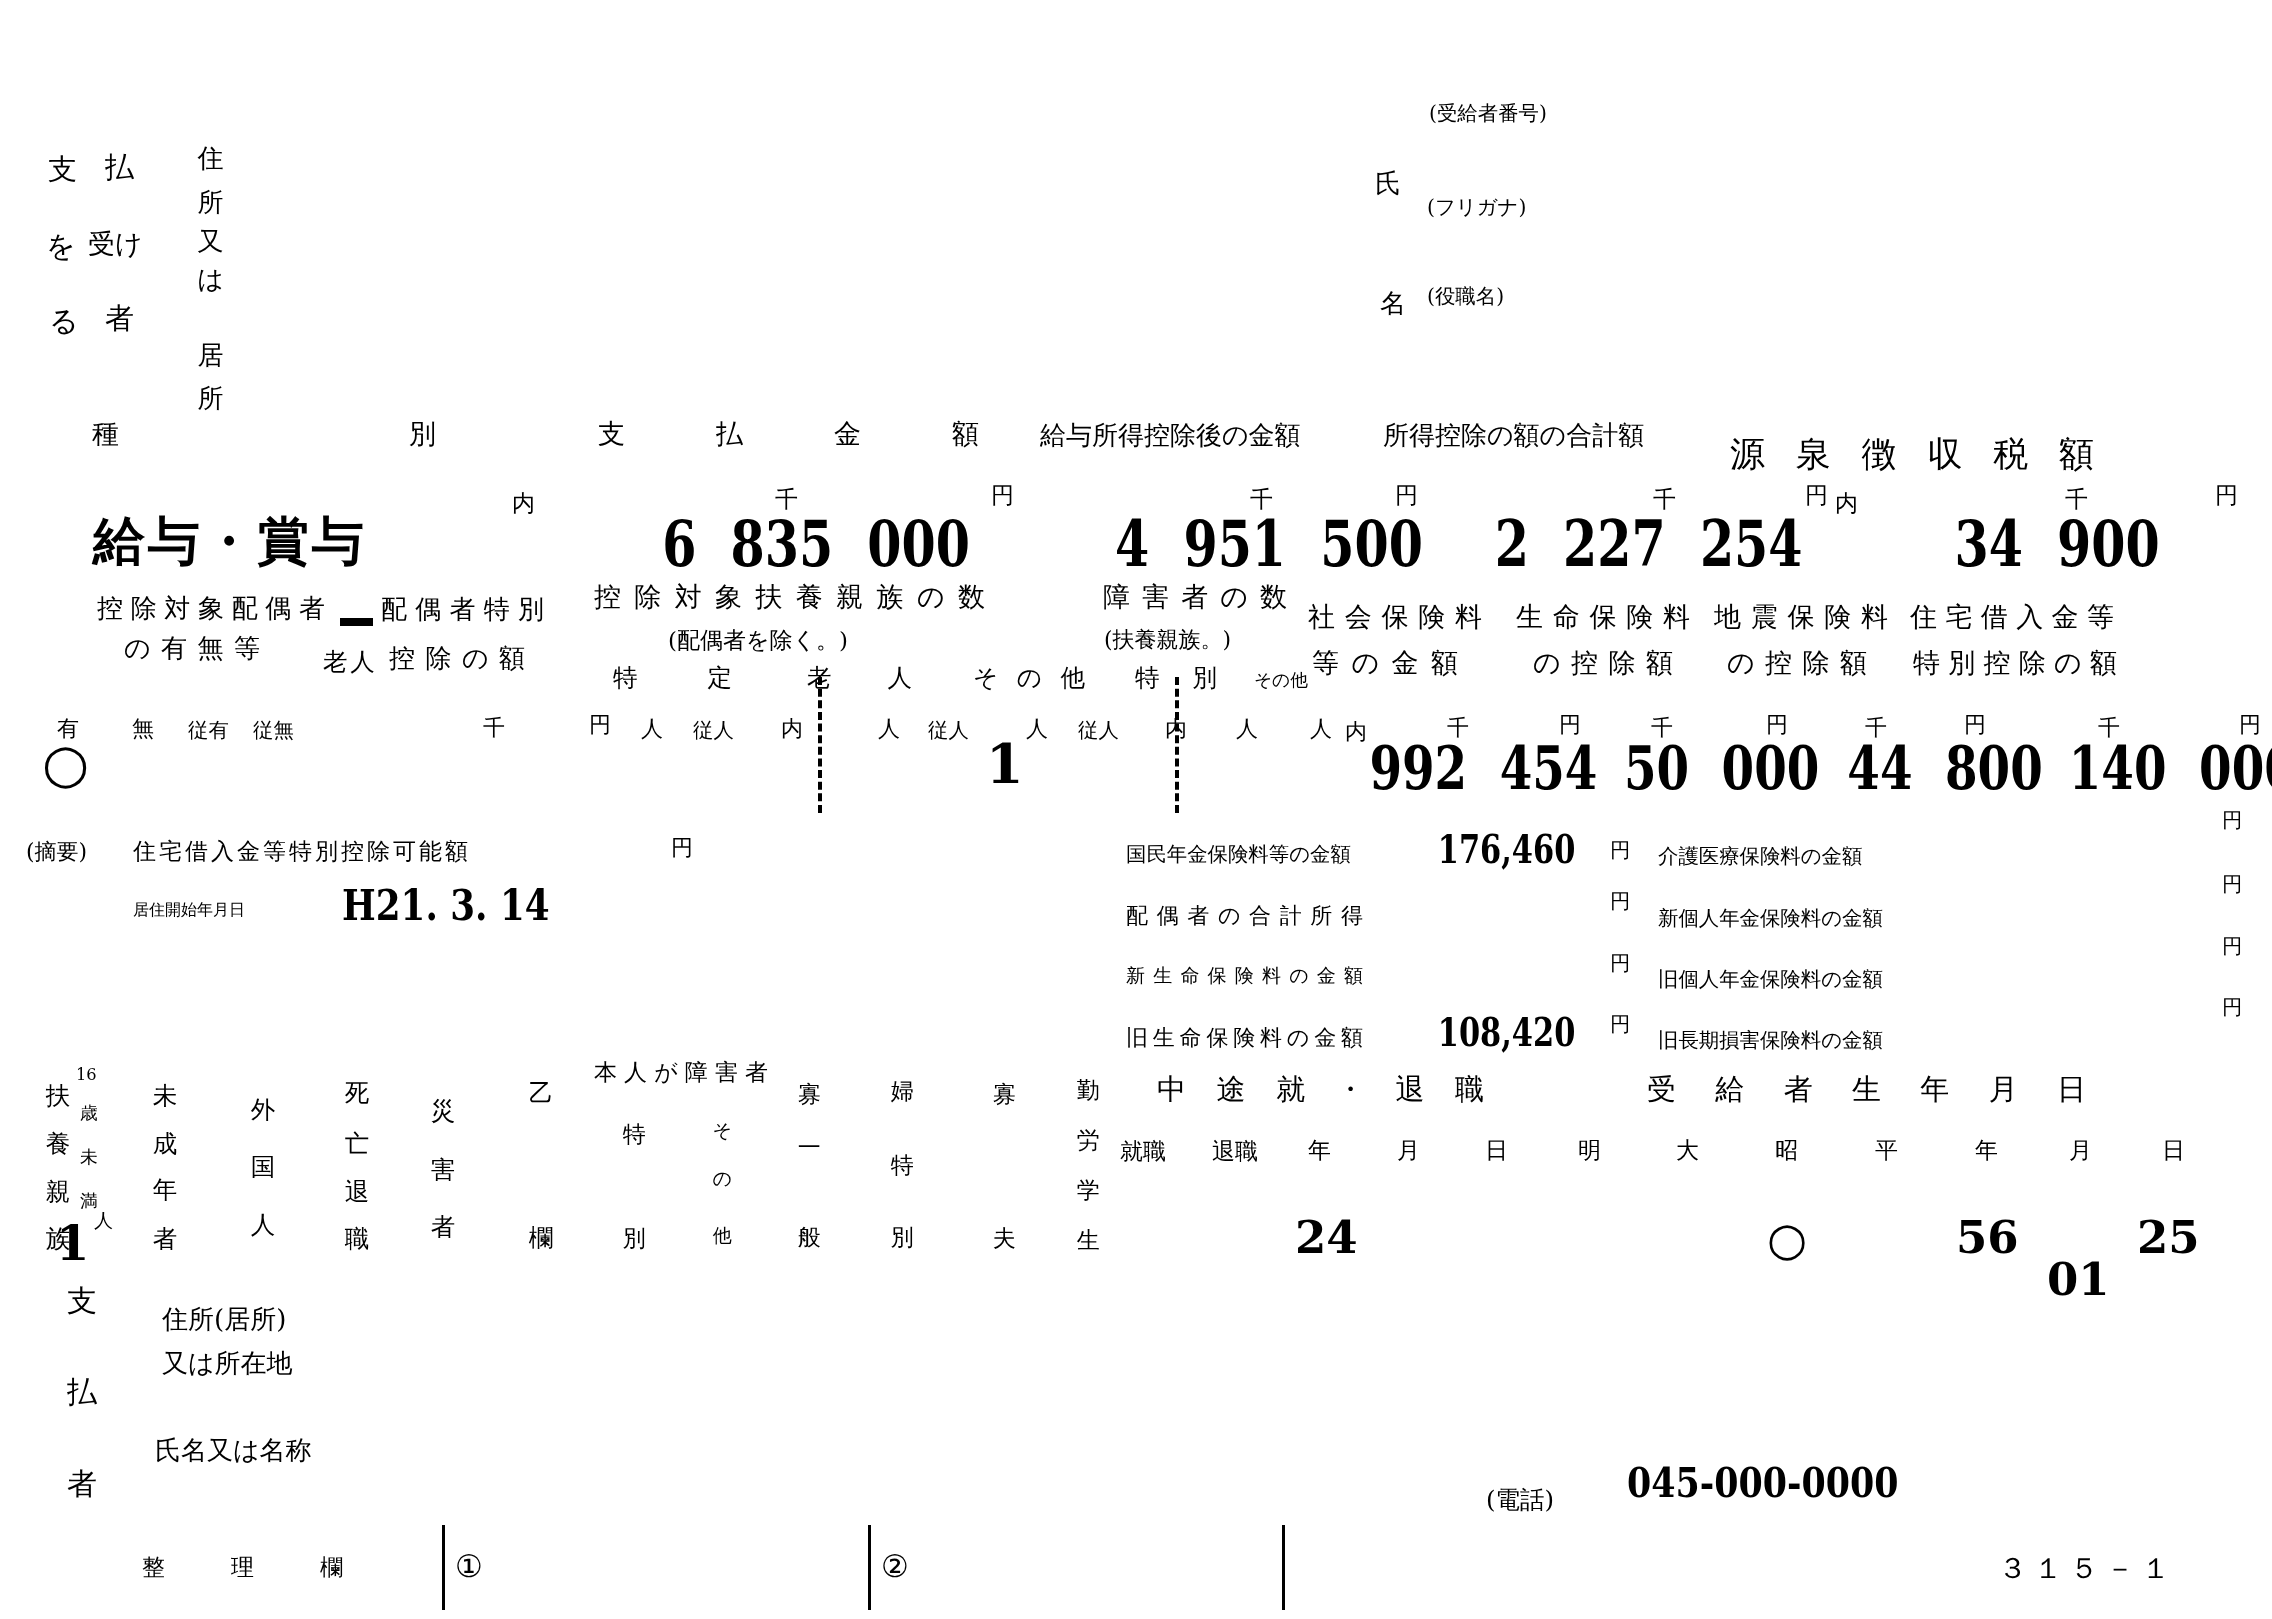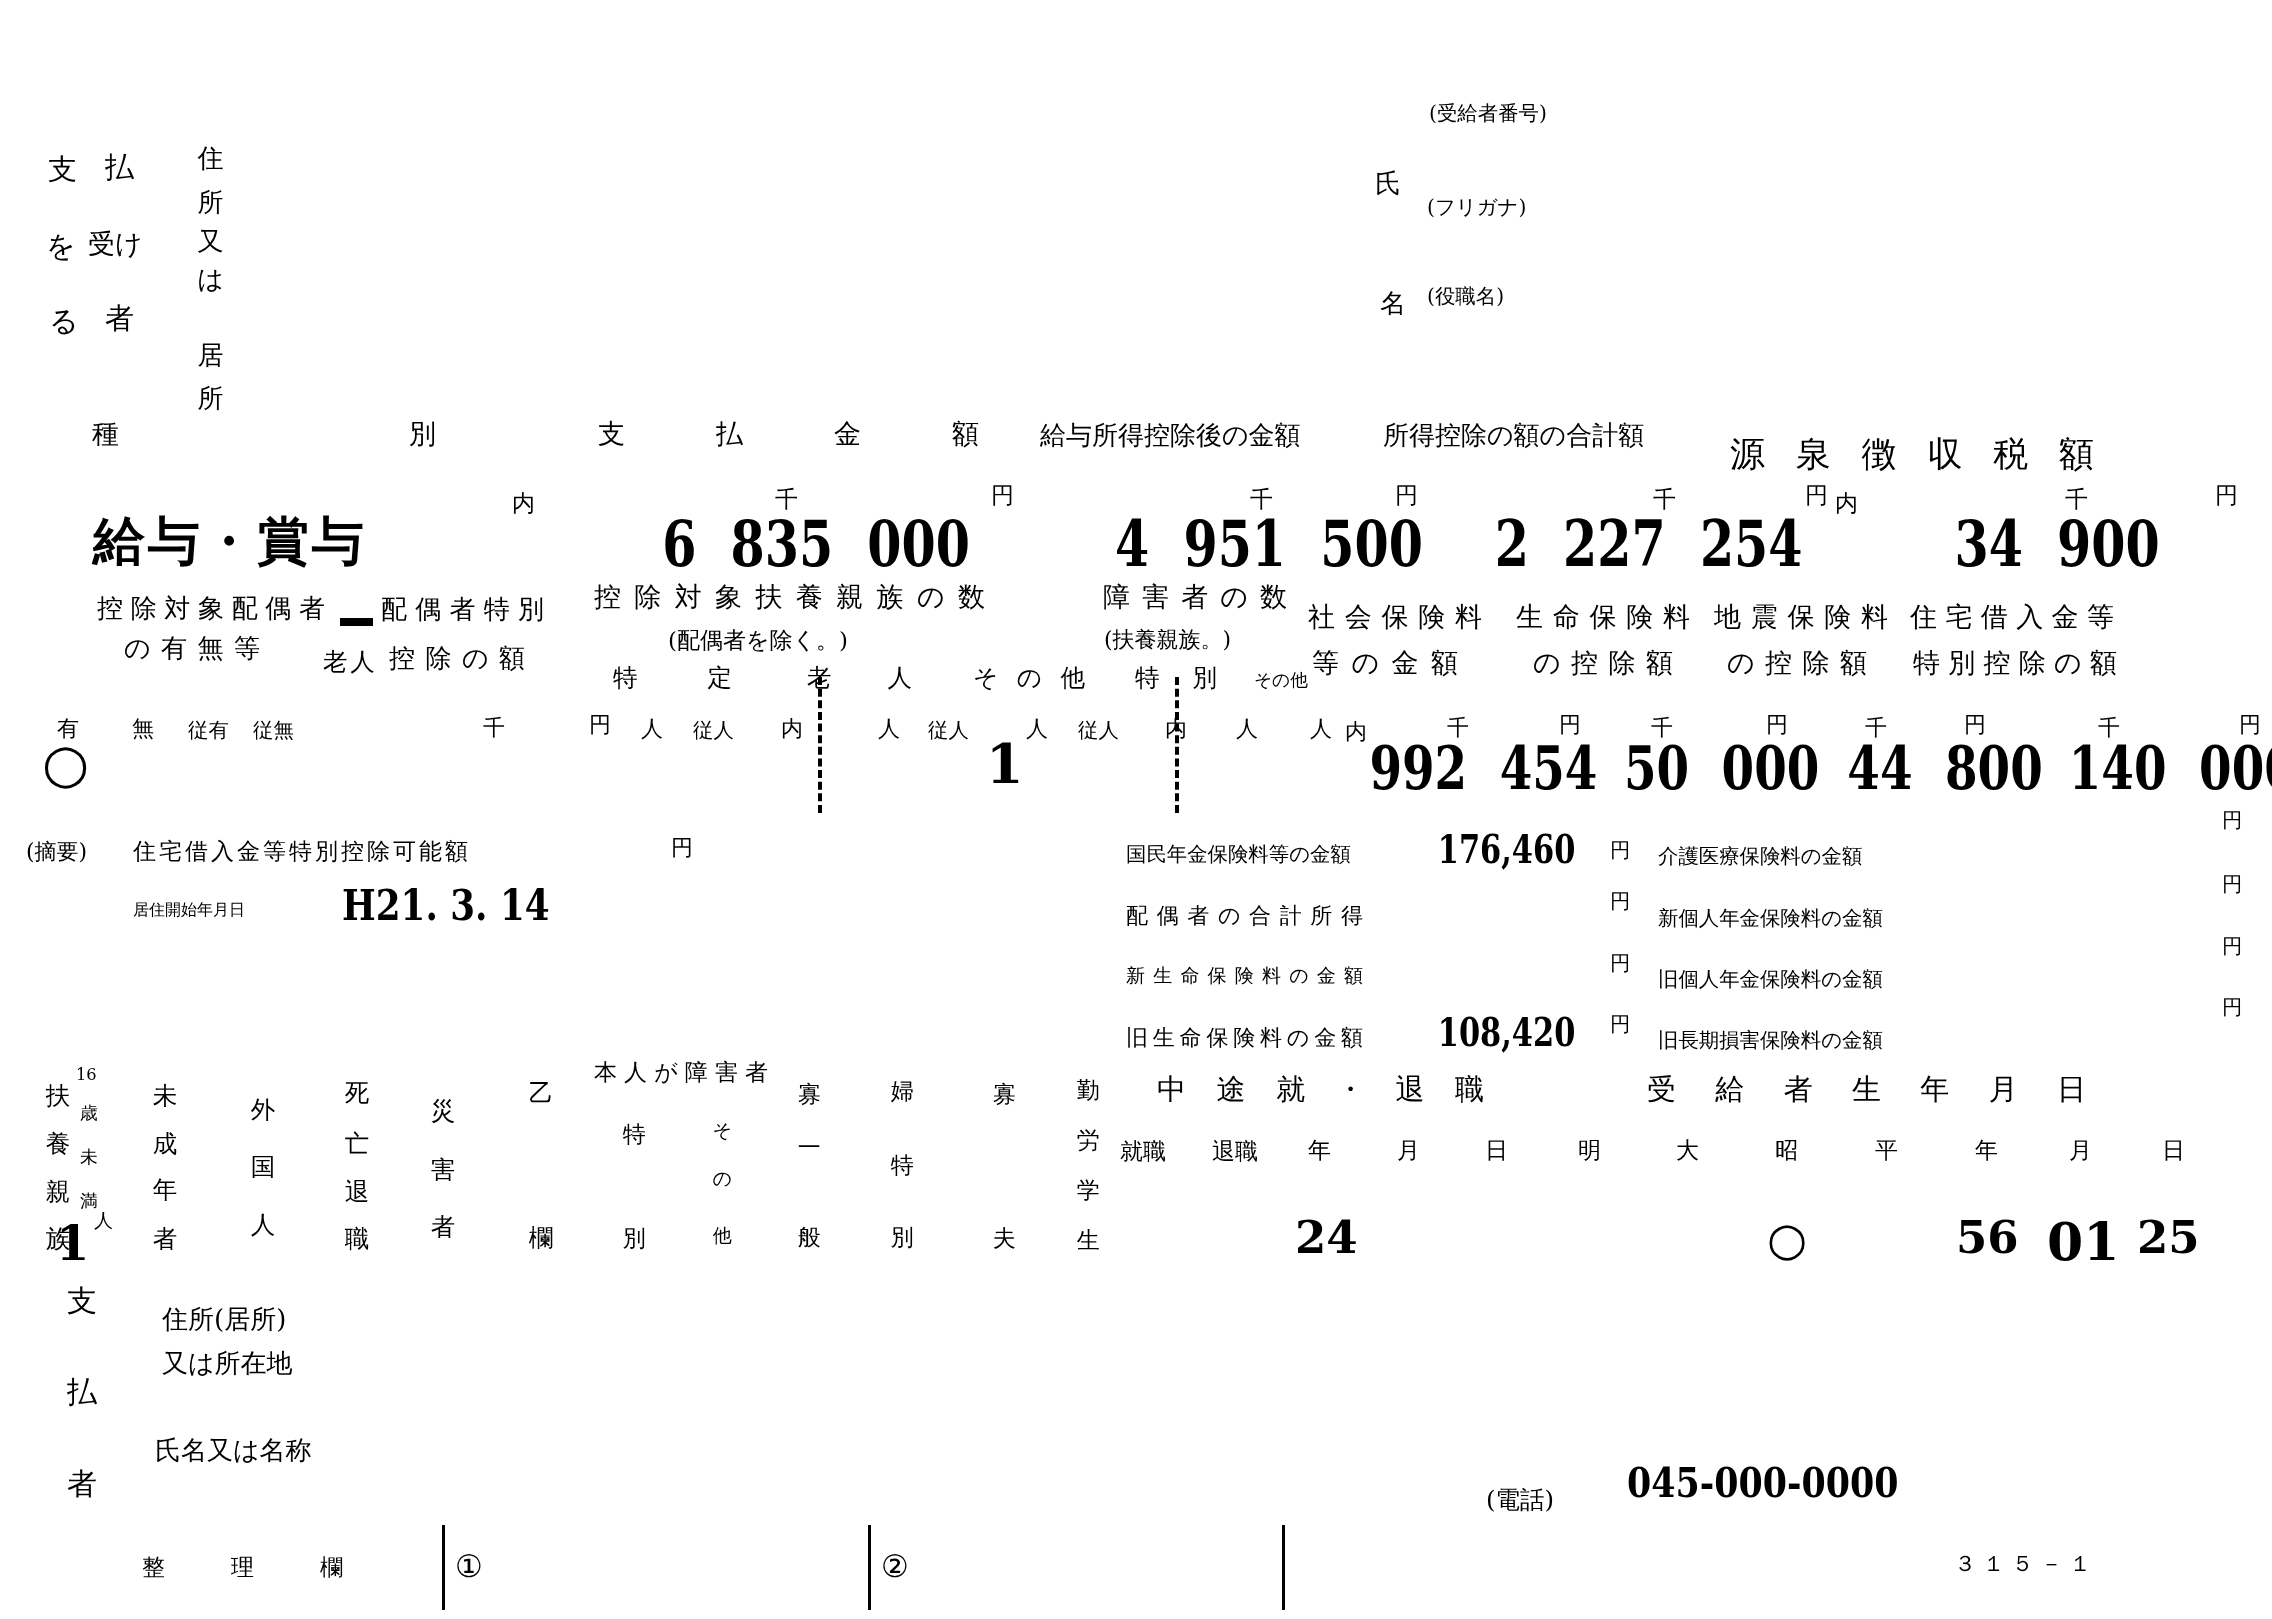--- a/index.html
+++ b/index.html
@@ -178,34 +178,34 @@
   <div class="t j" style="left:1647px;top:1073px;width:439px;font-size:29px">受給者生年月日</div>
   <div class="t" style="left:1578px;top:1138px;font-size:23px">明</div>
   <div class="t" style="left:1676px;top:1138px;font-size:23px">大</div>
   <div class="t" style="left:1775px;top:1138px;font-size:23px">昭</div>
   <div class="t" style="left:1875px;top:1138px;font-size:23px">平</div>
   <div class="t" style="left:1975px;top:1138px;font-size:23px">年</div>
   <div class="t" style="left:2069px;top:1138px;font-size:23px">月</div>
   <div class="t" style="left:2162px;top:1138px;font-size:23px">日</div>
   <div class="t" style="left:1767px;top:1214px;font-size:46px">○</div>
   <div class="t b" style="left:1956px;top:1213px;font-size:45px">56</div>
-  <div class="t b" style="left:2047px;top:1213px;font-size:52px">01</div>
+  <div class="t b" style="left:2047px;top:1255px;font-size:45px">01</div>
   <div class="t b" style="left:2137px;top:1213px;font-size:45px">25</div>
 
   <div class="t" style="left:67px;top:1284px;font-size:30px">支</div>
   <div class="t" style="left:67px;top:1375px;font-size:30px">払</div>
   <div class="t" style="left:67px;top:1467px;font-size:30px">者</div>
   <div class="t" style="left:162px;top:1305px;font-size:26px">住所(居所)</div>
   <div class="t" style="left:162px;top:1349px;font-size:26px">又は所在地</div>
   <div class="t" style="left:155px;top:1436px;font-size:26px">氏名又は名称</div>
   <div class="t" style="left:1486px;top:1486px;font-size:24.5px">(電話)</div>
   <div class="t b cxl" style="left:1627px;top:1461px;font-size:41px">045-000-0000</div>
 
   <div class="t j" style="left:142px;top:1555px;width:201px;font-size:23px">整理欄</div>
   <div class="bar" style="left:442px;top:1525px;height:85px"></div>
   <div class="t" style="left:455px;top:1549px;font-size:31px">①</div>
   <div class="bar" style="left:868px;top:1525px;height:85px"></div>
   <div class="t" style="left:881px;top:1549px;font-size:31px">②</div>
   <div class="bar" style="left:1282px;top:1525px;height:85px"></div>
-  <div class="t" style="left:1954px;top:1552px;font-size:22px;letter-spacing:6.8px">３１５－１</div>
+  <div class="t" style="left:1998px;top:1552px;font-size:29px;letter-spacing:6.8px">３１５－１</div>
 
 </div>
 
 
 </body></html>

